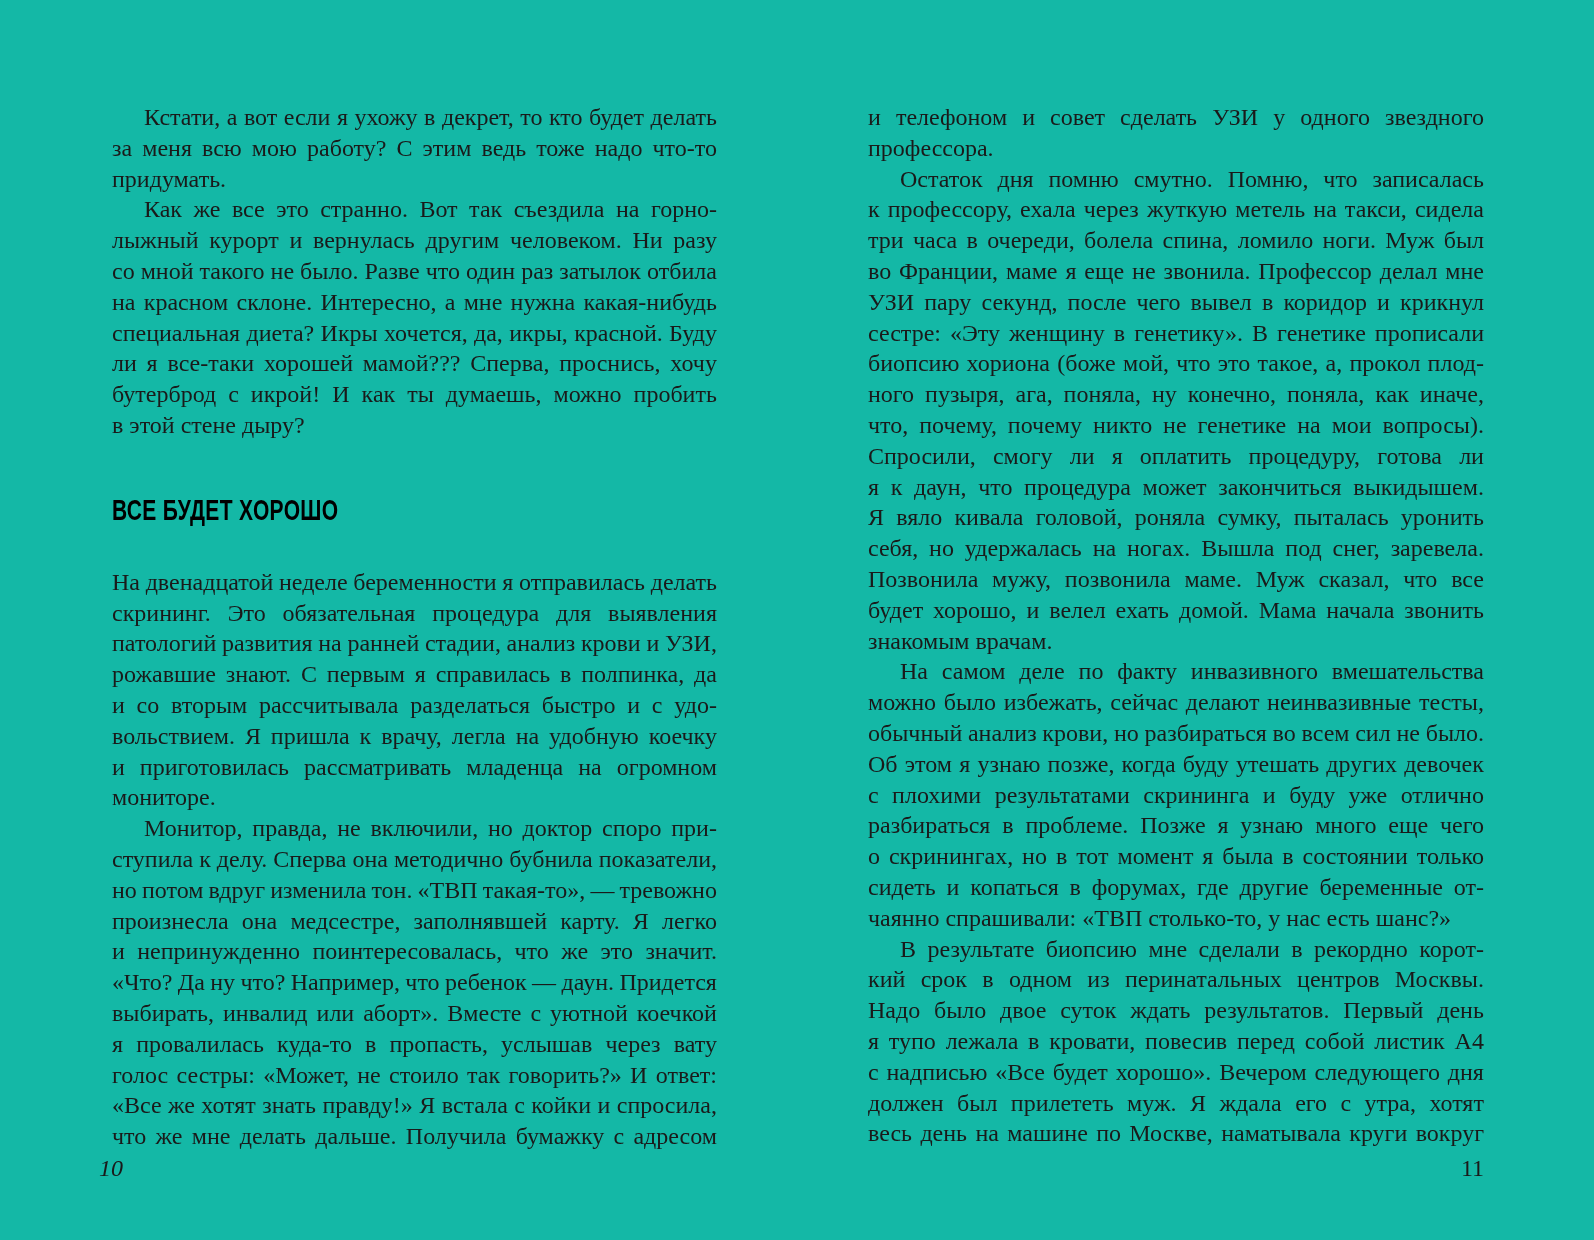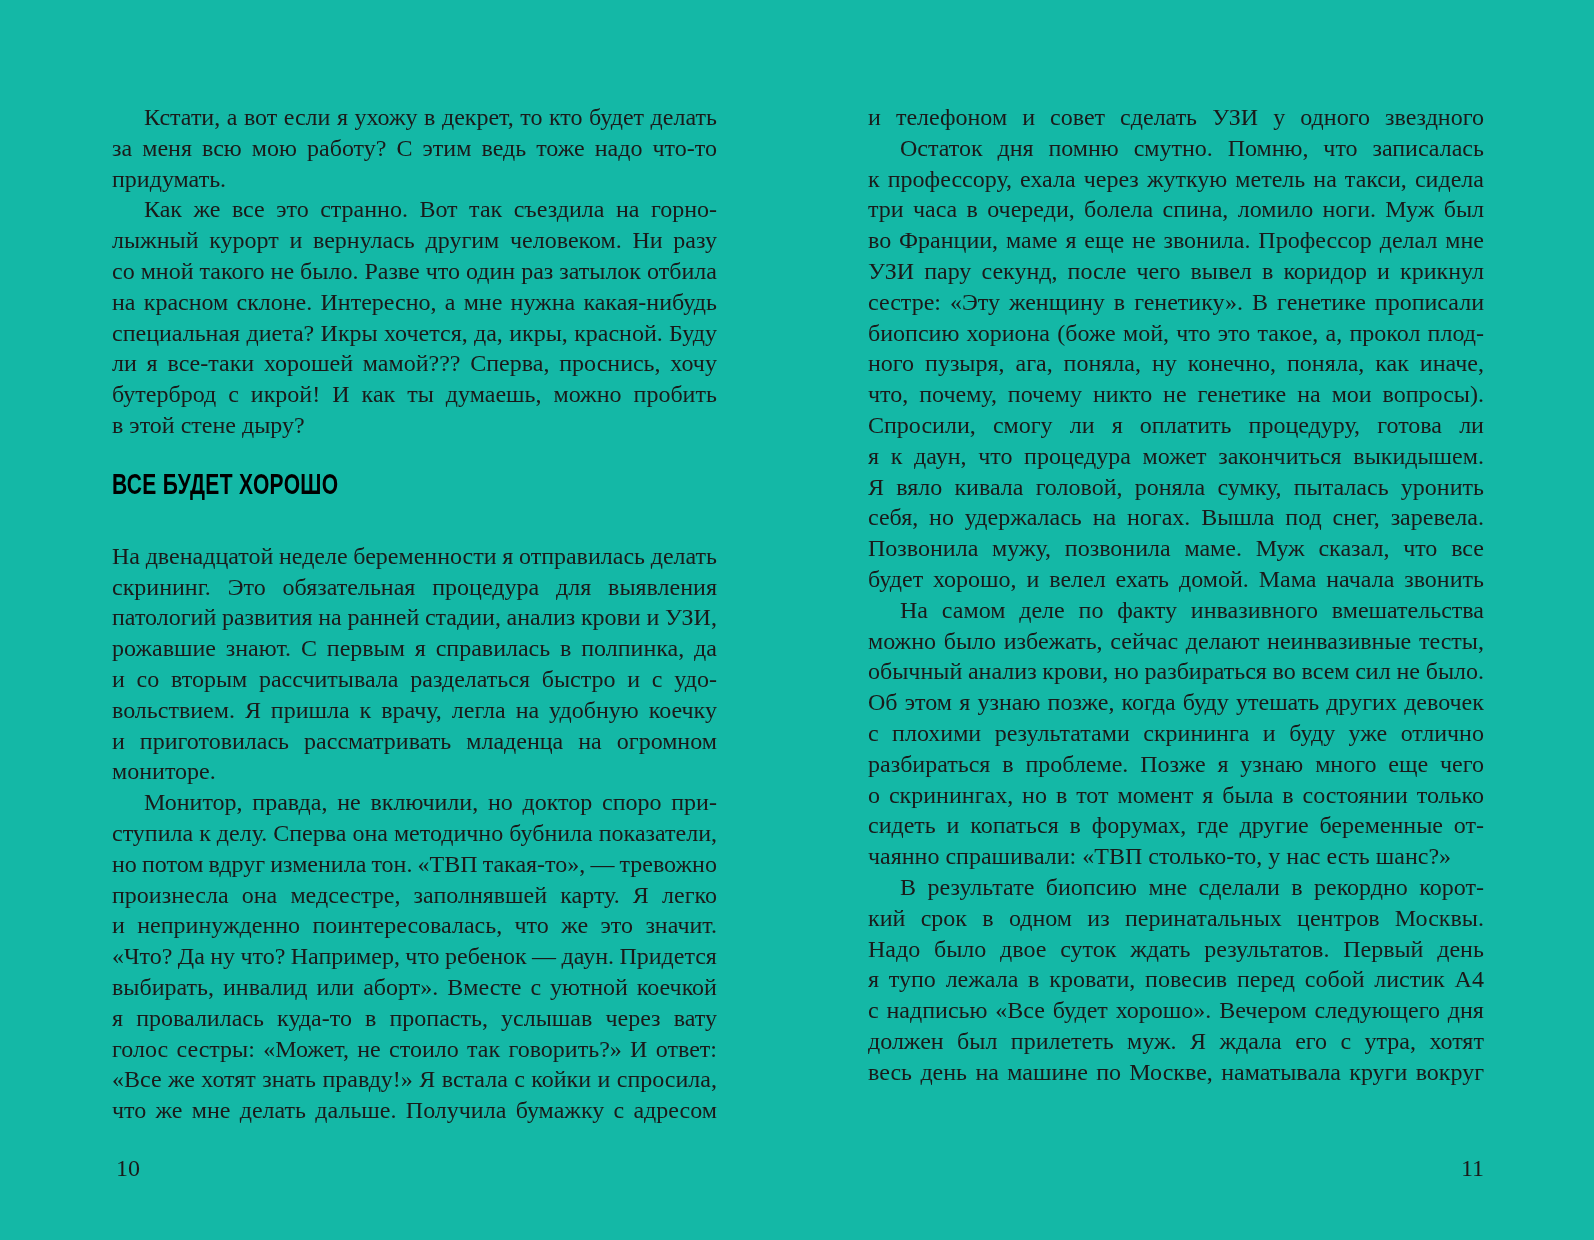--- a/index.html
+++ b/index.html
@@ -25,21 +25,21 @@
     line-height: 30.8px;
     font-size: 24px;
     white-space: nowrap;
     overflow: visible;
   }
   .line.just { display: flex; justify-content: space-between; }
   .line.last { text-align: left; }
   .line.indent { padding-left: 32px; }
 
   .heading {
-    margin-top: 30px;
+    margin-top: 56px;
     margin-bottom: 44px;
     height: 26px;
     line-height: 26px;
     white-space: nowrap;
   }
   .heading-inner {
     display: inline-block;
     font-family: "Liberation Sans", sans-serif;
     font-weight: 700;
     font-size: 30px;
@@ -49,21 +49,21 @@
     transform-origin: 0 55%;
   }
 
   .folio {
     position: absolute;
     top: 1153px;
     font-size: 24px;
     line-height: 30px;
     color: #1a1a1a;
   }
-  .folio-left  { left: 116px; }
+  .folio-left  { left: 99px; font-style: italic; }
   .folio-right { left: 71px; width: 616px; text-align: right; }
 </style>
 </head>
 <body>
 
 <div class="spread">
   <div class="page page-left">
     <div class="column column-left">
         <div class="line just indent">
           <span>Кстати,</span>
@@ -366,20 +366,21 @@
           <span>и</span>
           <span>телефоном</span>
           <span>и</span>
           <span>совет</span>
           <span>сделать</span>
           <span>УЗИ</span>
           <span>у</span>
           <span>одного</span>
           <span>звездного</span>
         </div>
+        <div class="line last">профессора.</div>
         <div class="line just indent">
           <span>Остаток</span>
           <span>дня</span>
           <span>помню</span>
           <span>смутно.</span>
           <span>Помню,</span>
           <span>что</span>
           <span>записалась</span>
         </div>
         <div class="line just">
@@ -528,20 +529,21 @@
           <span>будет</span>
           <span>хорошо,</span>
           <span>и</span>
           <span>велел</span>
           <span>ехать</span>
           <span>домой.</span>
           <span>Мама</span>
           <span>начала</span>
           <span>звонить</span>
         </div>
+        <div class="line last">знакомым врачам.</div>
         <div class="line just indent">
           <span>На</span>
           <span>самом</span>
           <span>деле</span>
           <span>по</span>
           <span>факту</span>
           <span>инвазивного</span>
           <span>вмешательства</span>
         </div>
         <div class="line just">

